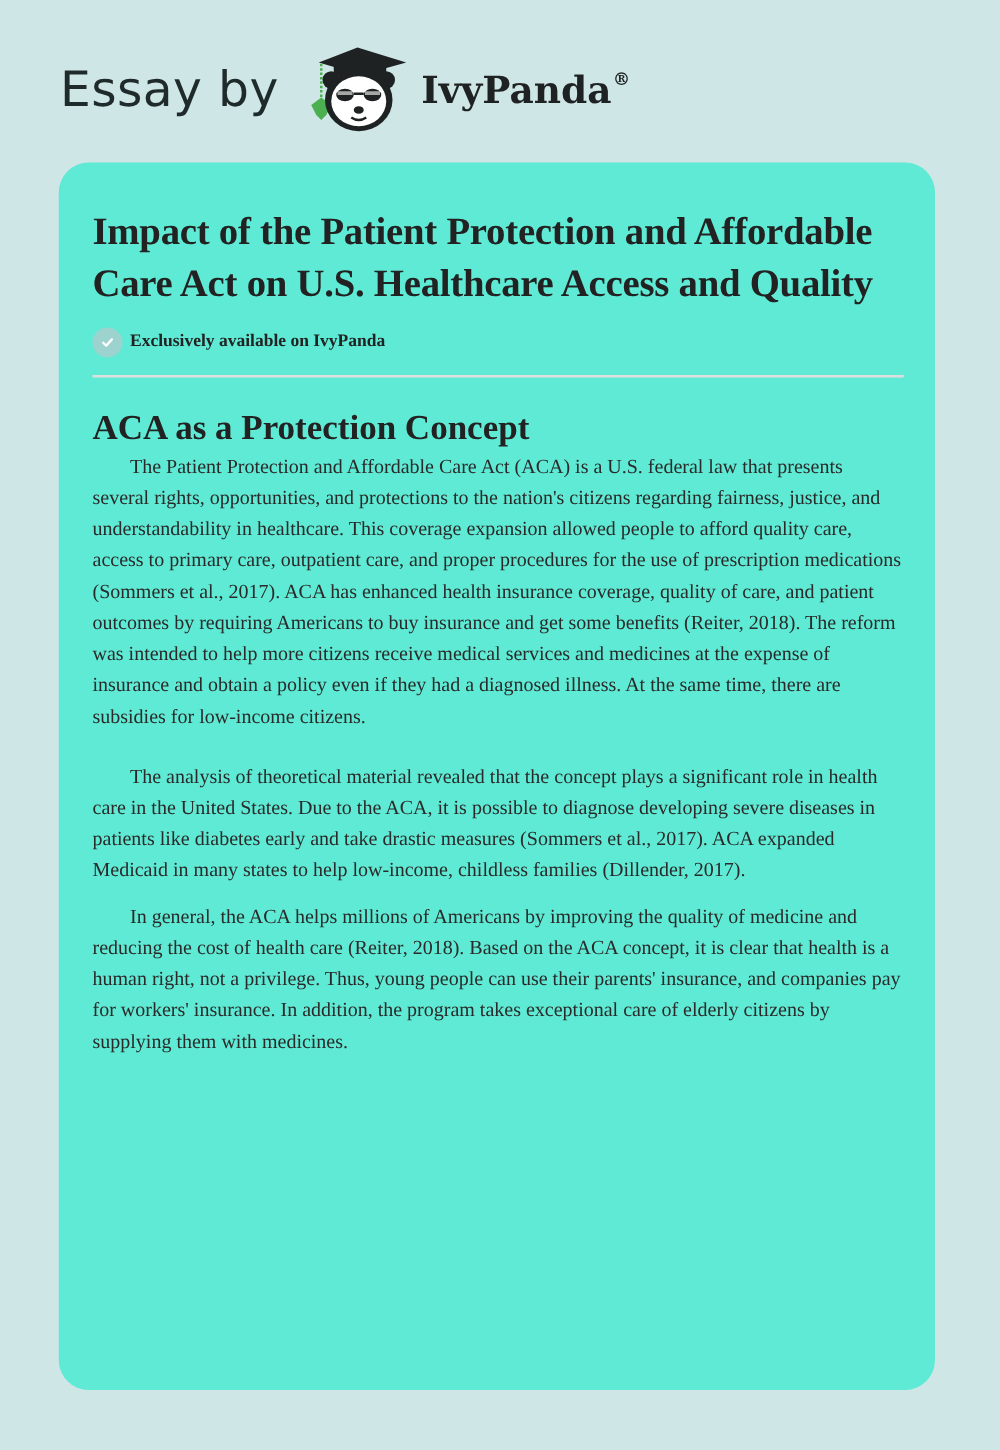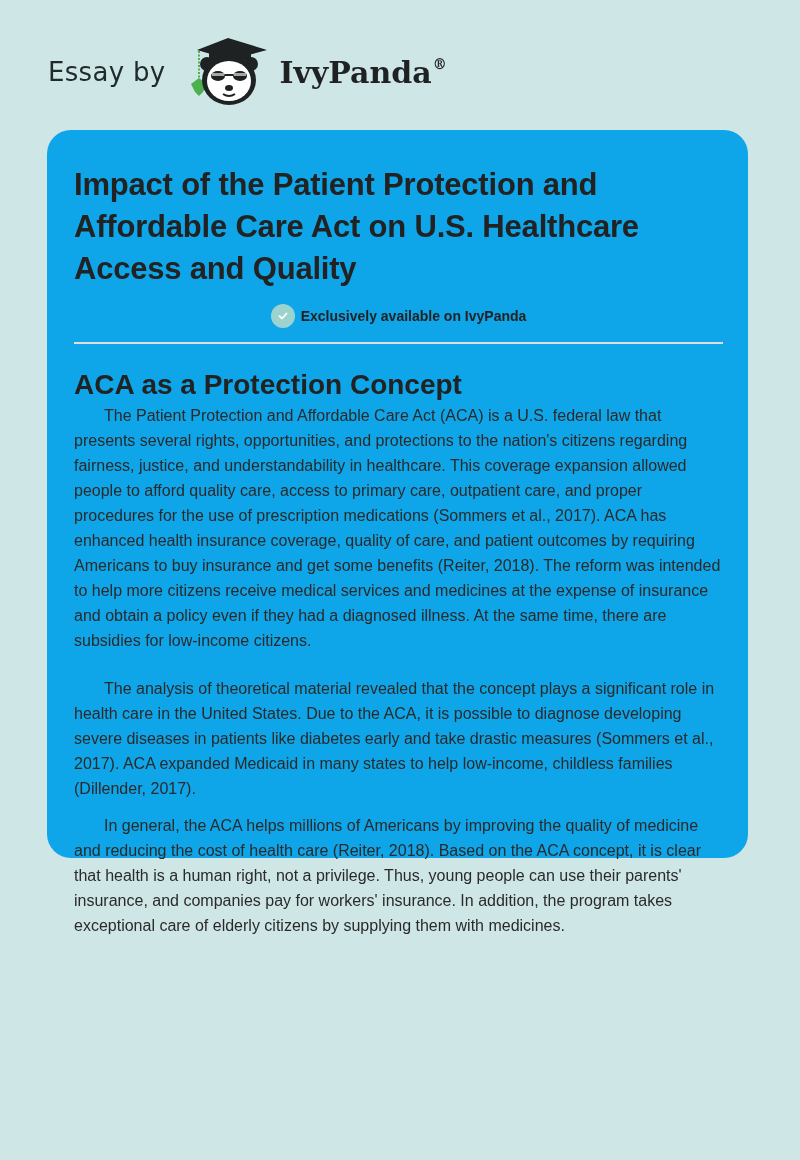--- a/index.html
+++ b/index.html
@@ -10,41 +10,41 @@
     color: #222;
     position: relative;
     overflow: hidden;
   }
   .brand {
     position: absolute; left: 48px; top: 34px;
     display: flex; align-items: center; height: 76px;
   }
   .brand-prefix {
     font-family: "DejaVu Sans", sans-serif;
-    font-size: 26px; color: #1f2a2a; letter-spacing: 0.3px;
+    font-size: 39px; color: #1f2a2a; letter-spacing: 0.3px;
     margin-right: 20px;
   }
   .brand-logo { width: 86px; height: 76px; margin-right: 8px; }
   .brand-name {
     font-family: "DejaVu Serif", serif;
     font-weight: bold; font-size: 30px; color: #1f2222; text-align: center;
   }
   .brand-name sup { font-size: 14px; font-weight: bold; vertical-align: 14px; margin-left: 1px; }
 
   .card {
     position: absolute; left: 47px; top: 130px;
-    width: 701px; height: 728px;
-    background: #0ea5e9; border-radius: 24px;
+    width: 701px; height: 982px;
+    background: #5eead4; border-radius: 24px; font-family: Liberation Serif, serif;
   }
   .inner { position: absolute; left: 27px; right: 25px; top: 34px; }
   .title {
     font-size: 31px; font-weight: bold; line-height: 42px;
     color: #222; margin: 0; letter-spacing: -0.2px;
   }
-  .badge-row { display: flex; align-items: center; margin-top: 14px; justify-content: center; }
+  .badge-row { display: flex; align-items: center; margin-top: 14px; }
   .check {
     width: 24px; height: 24px; border-radius: 50%;
     background: #9dd3cf; display: flex; align-items: center; justify-content: center;
     margin-right: 6px;
   }
   .badge-text { font-size: 14px; font-weight: bold; color: #222; }
   .divider { height: 2px; background: #dedede; margin-top: 14px; }
   h2 {
     font-size: 28px; font-weight: bold; margin: 23px 0 0 0; line-height: 36px; color: #222;
   }

